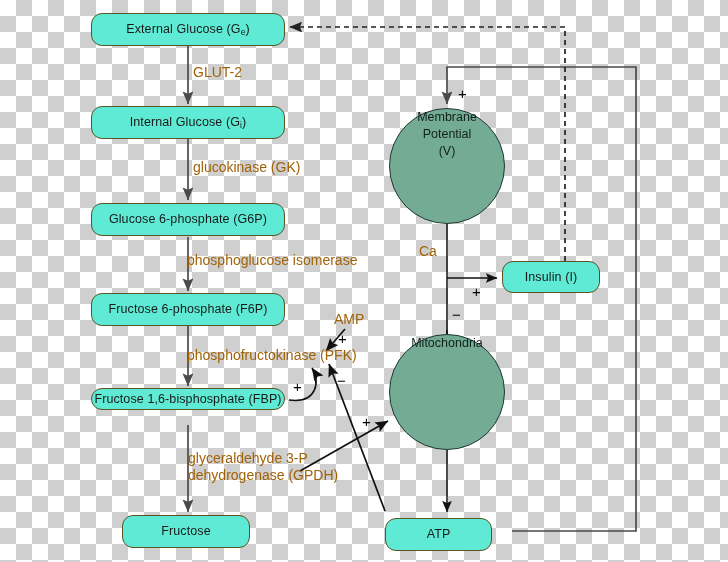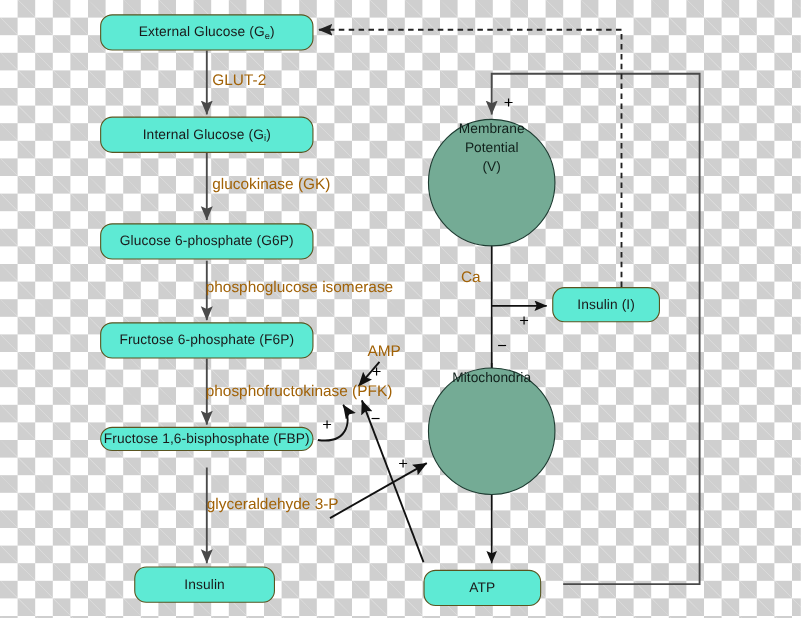--- a/index.html
+++ b/index.html
@@ -87,21 +87,21 @@
 <div class="nodebox" style="left:91px;top:106px;width:194px;height:33px;">
   <span><span>Internal Glucose (G</span><sub>i</sub><span>)</span></span>
 </div>
 
 <div class="nodebox" style="left:91px;top:203px;width:194px;height:33px;">Glucose 6-phosphate (G6P)</div>
 
 <div class="nodebox" style="left:91px;top:293px;width:194px;height:33px;">Fructose 6-phosphate (F6P)</div>
 
 <div class="nodebox" style="left:91px;top:388px;width:194px;height:22px;">Fructose 1,6-bisphosphate (FBP)</div>
 
-<div class="nodebox" style="left:122px;top:515px;width:128px;height:33px;">Insulin</div>
+<div class="nodebox" style="left:122px;top:515px;width:128px;height:33px;">Fructose</div>
 
 <div class="nodebox" style="left:385px;top:518px;width:107px;height:33px;">ATP</div>
 
 <div class="nodebox" style="left:502px;top:261px;width:98px;height:32px;">Insulin (I)</div>
 
 <div class="circle" style="left:389px;top:108px;width:116px;height:116px;">
   <span>Membrane</span>
   <span>Potential</span>
   <span>(V)</span>
 </div>
@@ -113,20 +113,21 @@
 <div class="elabel" style="left:193px;top:64px;">GLUT-2</div>
 
 <div class="elabel" style="left:193px;top:159px;">glucokinase (GK)</div>
 
 <div class="elabel" style="left:187px;top:252px;">phosphoglucose isomerase</div>
 
 <div class="elabel" style="left:187px;top:347px;">phosphofructokinase (PFK)</div>
 
 <div class="elabel" style="left:188px;top:450px;">
   <span>glyceraldehyde 3-P</span><br>
+  <span>dehydrogenase (GPDH)</span>
 </div>
 
 <div class="elabel" style="left:334px;top:311px;">AMP</div>
 
 <div class="elabel" style="left:419px;top:243px;">Ca</div>
 
 <div class="sign" style="left:338px;top:331px;">+</div>
 
 <div class="sign" style="left:293px;top:379px;">+</div>
 

